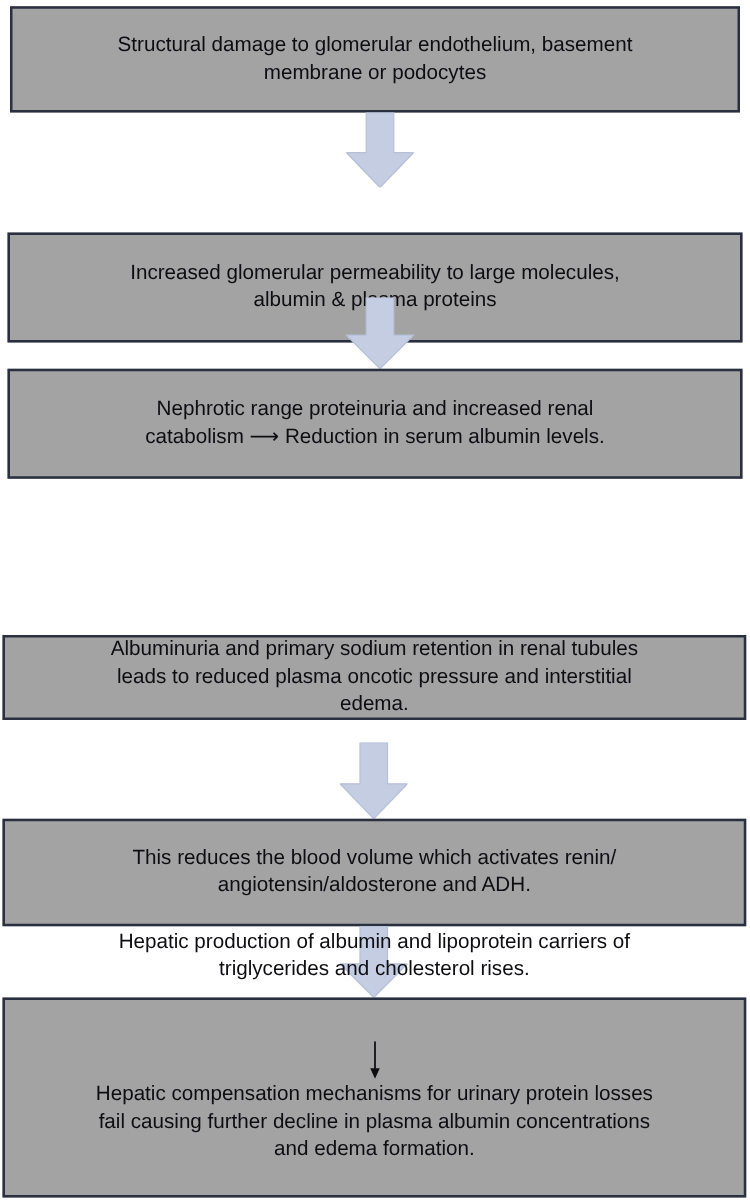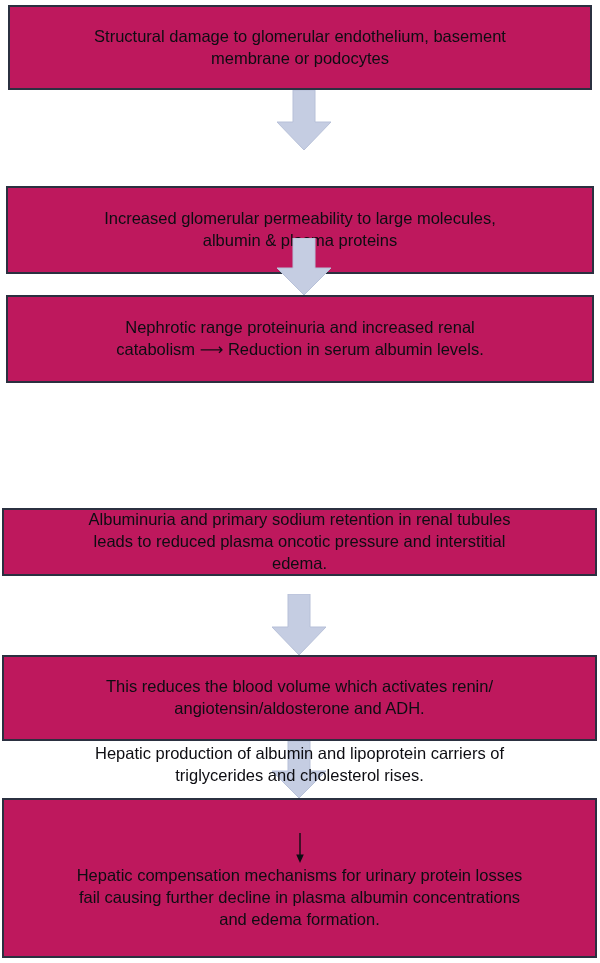--- a/index.html
+++ b/index.html
@@ -17,21 +17,21 @@
 
   #flowchart {
     position: relative;
     width: 600px;
     height: 963px;
   }
 
   .node-box {
     position: absolute;
     box-sizing: border-box;
-    background: #be185d;
+    background: #a3a3a3;
     border: 2px solid #2b3040;
     display: flex;
     align-items: center;
     justify-content: center;
     text-align: center;
     color: #0d0d12;
     font-size: 16.5px;
     line-height: 1.32;
     padding: 4px 10px;
   }

